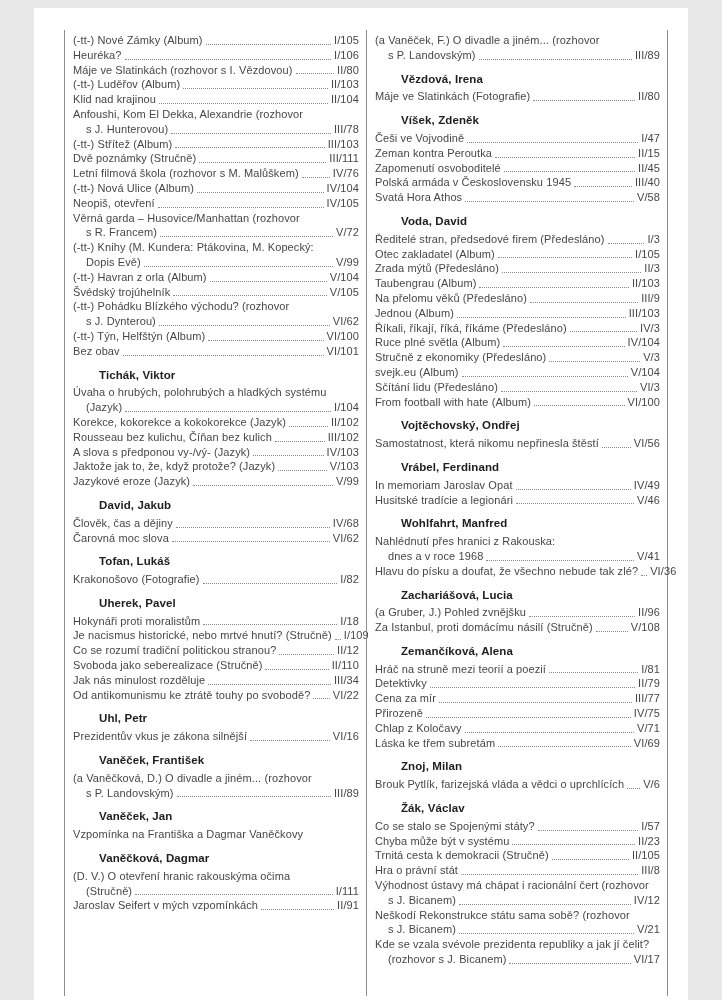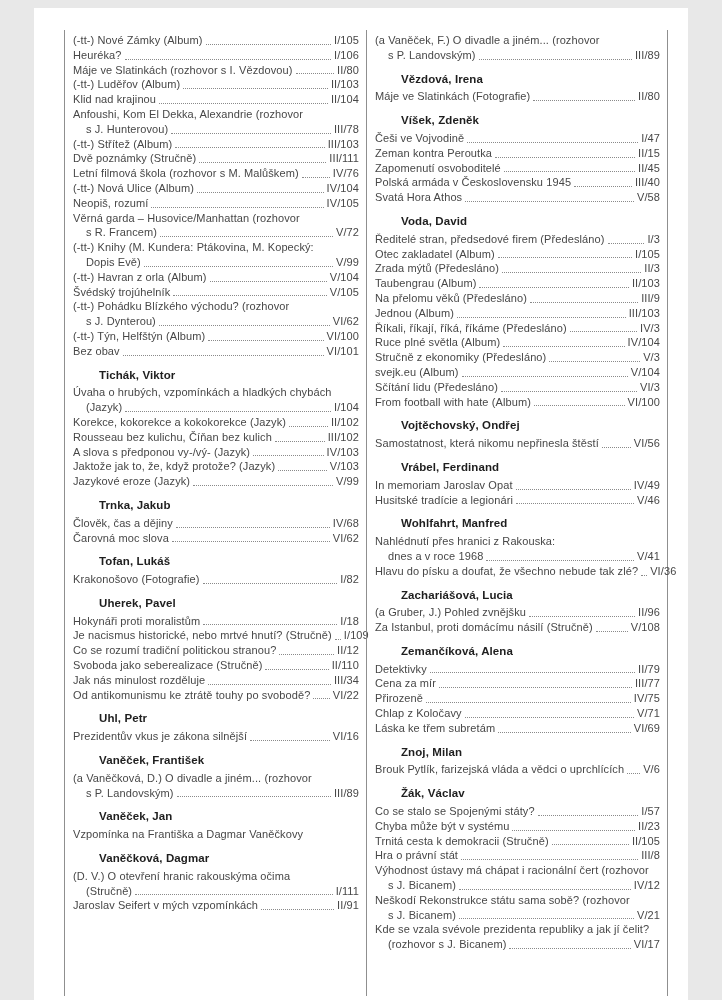--- a/index.html
+++ b/index.html
@@ -131,21 +131,21 @@
         </div>
         <div class="entry">
           <div class="line">
             <span class="t">(-tt-) Nová Ulice (Album)</span>
             <span class="leader"></span>
             <span class="ref">IV/104</span>
           </div>
         </div>
         <div class="entry">
           <div class="line">
-            <span class="t">Neopiš, rozumí</span>
+            <span class="t">Neopiš, otevření</span>
             <span class="leader"></span>
             <span class="ref">IV/105</span>
           </div>
         </div>
         <div class="entry">
           <div class="line">
             <span class="t">Věrná garda – Husovice/Manhattan (rozhovor</span>
           </div>
           <div class="line cont">
             <span class="t">s R. Francem)</span>
@@ -197,21 +197,21 @@
         <div class="entry">
           <div class="line">
             <span class="t">Bez obav</span>
             <span class="leader"></span>
             <span class="ref">VI/101</span>
           </div>
         </div>
         <div class="author">Tichák, Viktor</div>
         <div class="entry">
           <div class="line">
-            <span class="t">Úvaha o hrubých, vzpomínkách a hladkých chybách</span>
+            <span class="t">Úvaha o hrubých, polohrubých a hladkých systému</span>
           </div>
           <div class="line cont">
             <span class="t">(Jazyk)</span>
             <span class="leader"></span>
             <span class="ref">I/104</span>
           </div>
         </div>
         <div class="entry">
           <div class="line">
             <span class="t">Korekce, kokorekce a kokokorekce (Jazyk)</span>
@@ -240,21 +240,21 @@
             <span class="ref">V/103</span>
           </div>
         </div>
         <div class="entry">
           <div class="line">
             <span class="t">Jazykové eroze (Jazyk)</span>
             <span class="leader"></span>
             <span class="ref">V/99</span>
           </div>
         </div>
-        <div class="author">Trnka, Jakub</div>
+        <div class="author">David, Jakub</div>
         <div class="entry">
           <div class="line">
             <span class="t">Člověk, čas a dějiny</span>
             <span class="leader"></span>
             <span class="ref">IV/68</span>
           </div>
         </div>
         <div class="entry">
           <div class="line">
             <span class="t">Čarovná moc slova</span>
@@ -547,20 +547,27 @@
           </div>
         </div>
         <div class="entry">
           <div class="line">
             <span class="t">Za Istanbul, proti domácímu násilí (Stručně)</span>
             <span class="leader"></span>
             <span class="ref">V/108</span>
           </div>
         </div>
         <div class="author">Zemančíková, Alena</div>
+        <div class="entry">
+          <div class="line">
+            <span class="t">Hráč na struně mezi teorií a poezií</span>
+            <span class="leader"></span>
+            <span class="ref">I/81</span>
+          </div>
+        </div>
         <div class="entry">
           <div class="line">
             <span class="t">Detektivky</span>
             <span class="leader"></span>
             <span class="ref">II/79</span>
           </div>
         </div>
         <div class="entry">
           <div class="line">
             <span class="t">Cena za mír</span>

